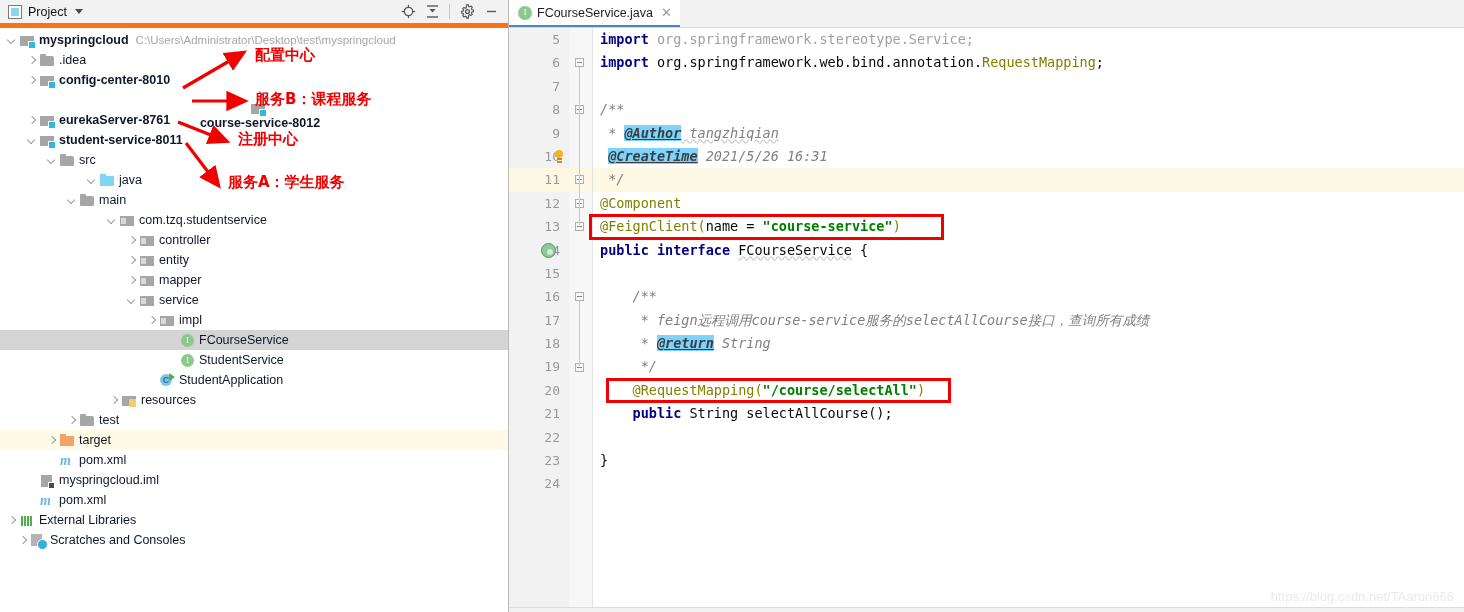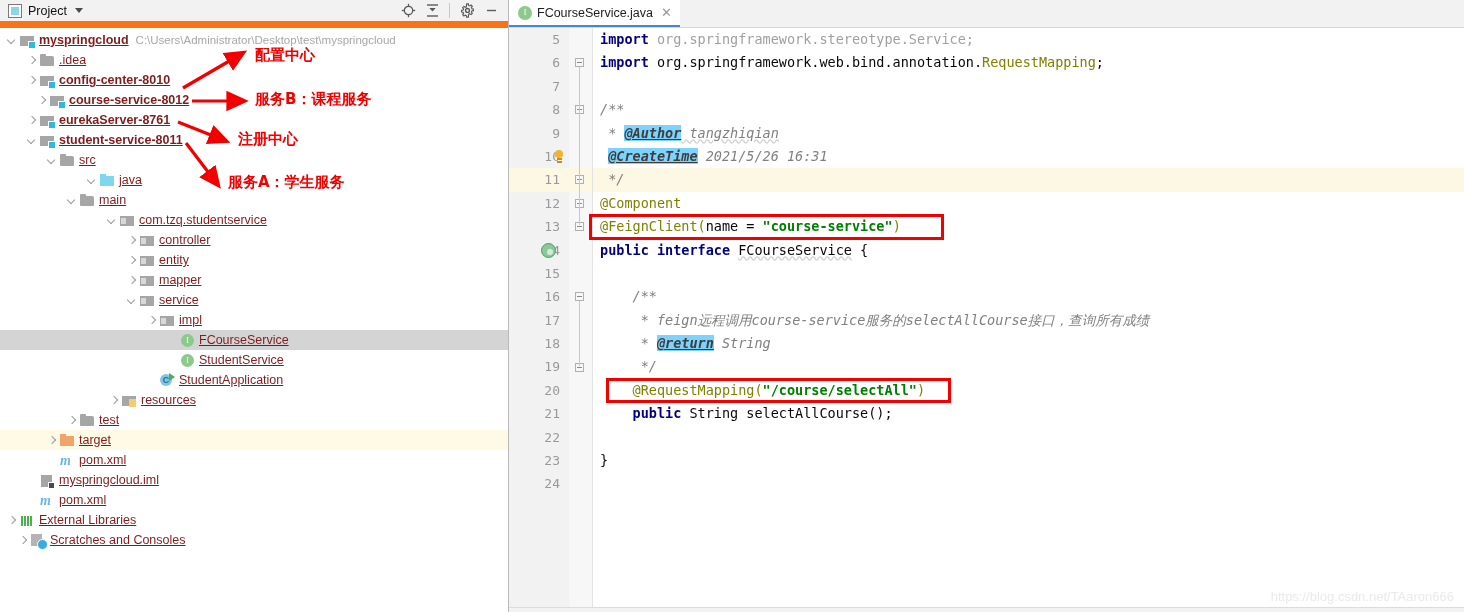--- a/index.html
+++ b/index.html
@@ -25,21 +25,21 @@
     height: 612px;
     background: #ffffff;
     border-right: 1px solid #b9b9b9;
     display: flex;
     flex-direction: column;
   }
   #project-header {
     height: 28px;
     min-height: 28px;
     background: #f2f2f2;
-    border-bottom: 7px solid #f97316;
+    border-bottom: 5px solid #f97316;
     display: flex;
     align-items: center;
     padding: 0 6px 0 8px;
   }
   .ph-left { display: flex; align-items: center; gap: 6px; }
   .ph-title {
     font-size: 12.5px;
     color: #111;
   }
   .proj-icon {
@@ -289,21 +289,21 @@
     background:#b4b4b4;
   }
   .ico.scratch::after {
     content:"";
     position:absolute; left:6px; top:6px;
     width:9px; height:9px;
     border-radius:50%;
     background:#3aabdc;
     border:1px solid #ffffff;
   }
-  .label { color:#7f1d1d;text-decoration:underline; }
+  .label { color:#0f172a; }
   .label.bold { font-weight:bold; }
   .path { color:#a7a7a7; margin-left:7px; font-size:11.5px; }
 
   
   #annot {
     position:absolute;
     left:0; top:0;
     width:509px; height:612px;
     pointer-events:none;
   }
@@ -559,21 +559,21 @@
         <div class="row" style="padding-left: 26px;">
           <span class="arrow r"></span>
           <span class="ico folder"></span>
           <span class="label">.idea</span>
         </div>
         <div class="row" style="padding-left: 26px;">
           <span class="arrow r"></span>
           <span class="ico module"></span>
           <span class="label bold">config-center-8010</span>
         </div>
-        <div class="row" style="padding-left: 36px;">
+        <div class="row" style="padding-left: 12px; flex-direction: column;">
           <span class="arrow r"></span>
           <span class="ico module"></span>
           <span class="label bold">course-service-8012</span>
         </div>
         <div class="row" style="padding-left: 26px;">
           <span class="arrow r"></span>
           <span class="ico module"></span>
           <span class="label bold">eurekaServer-8761</span>
         </div>
         <div class="row" style="padding-left: 26px;">

